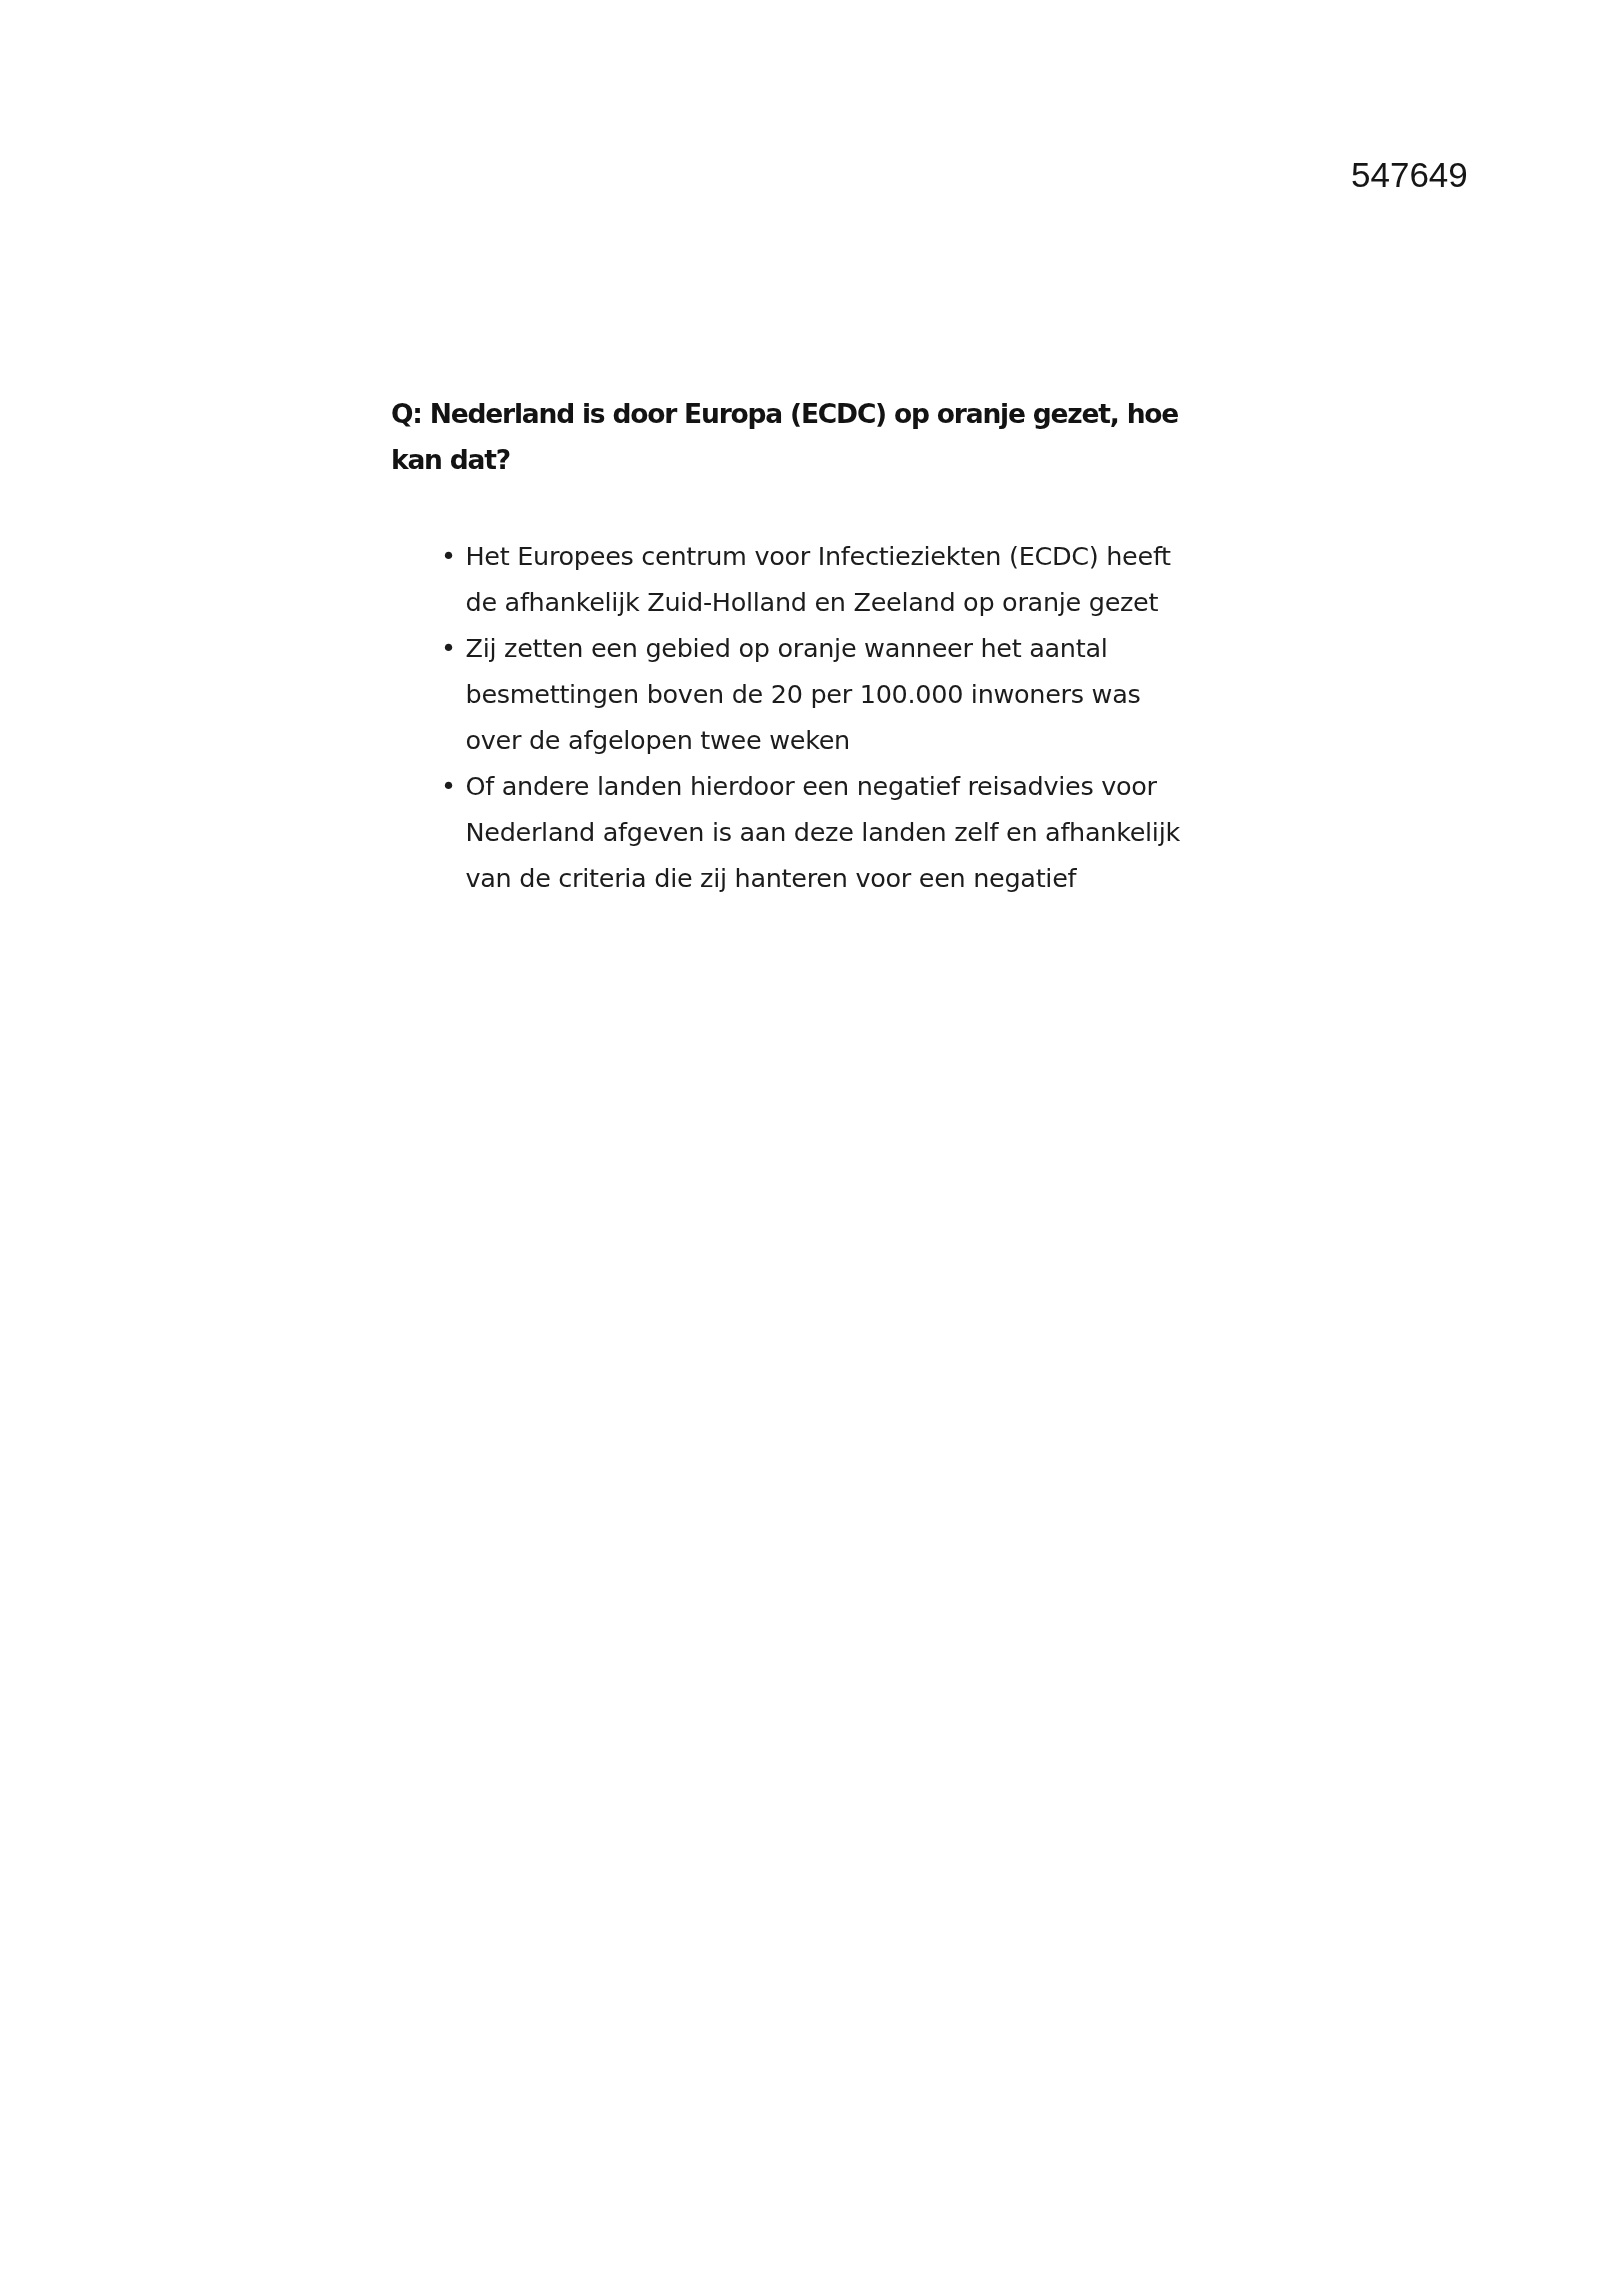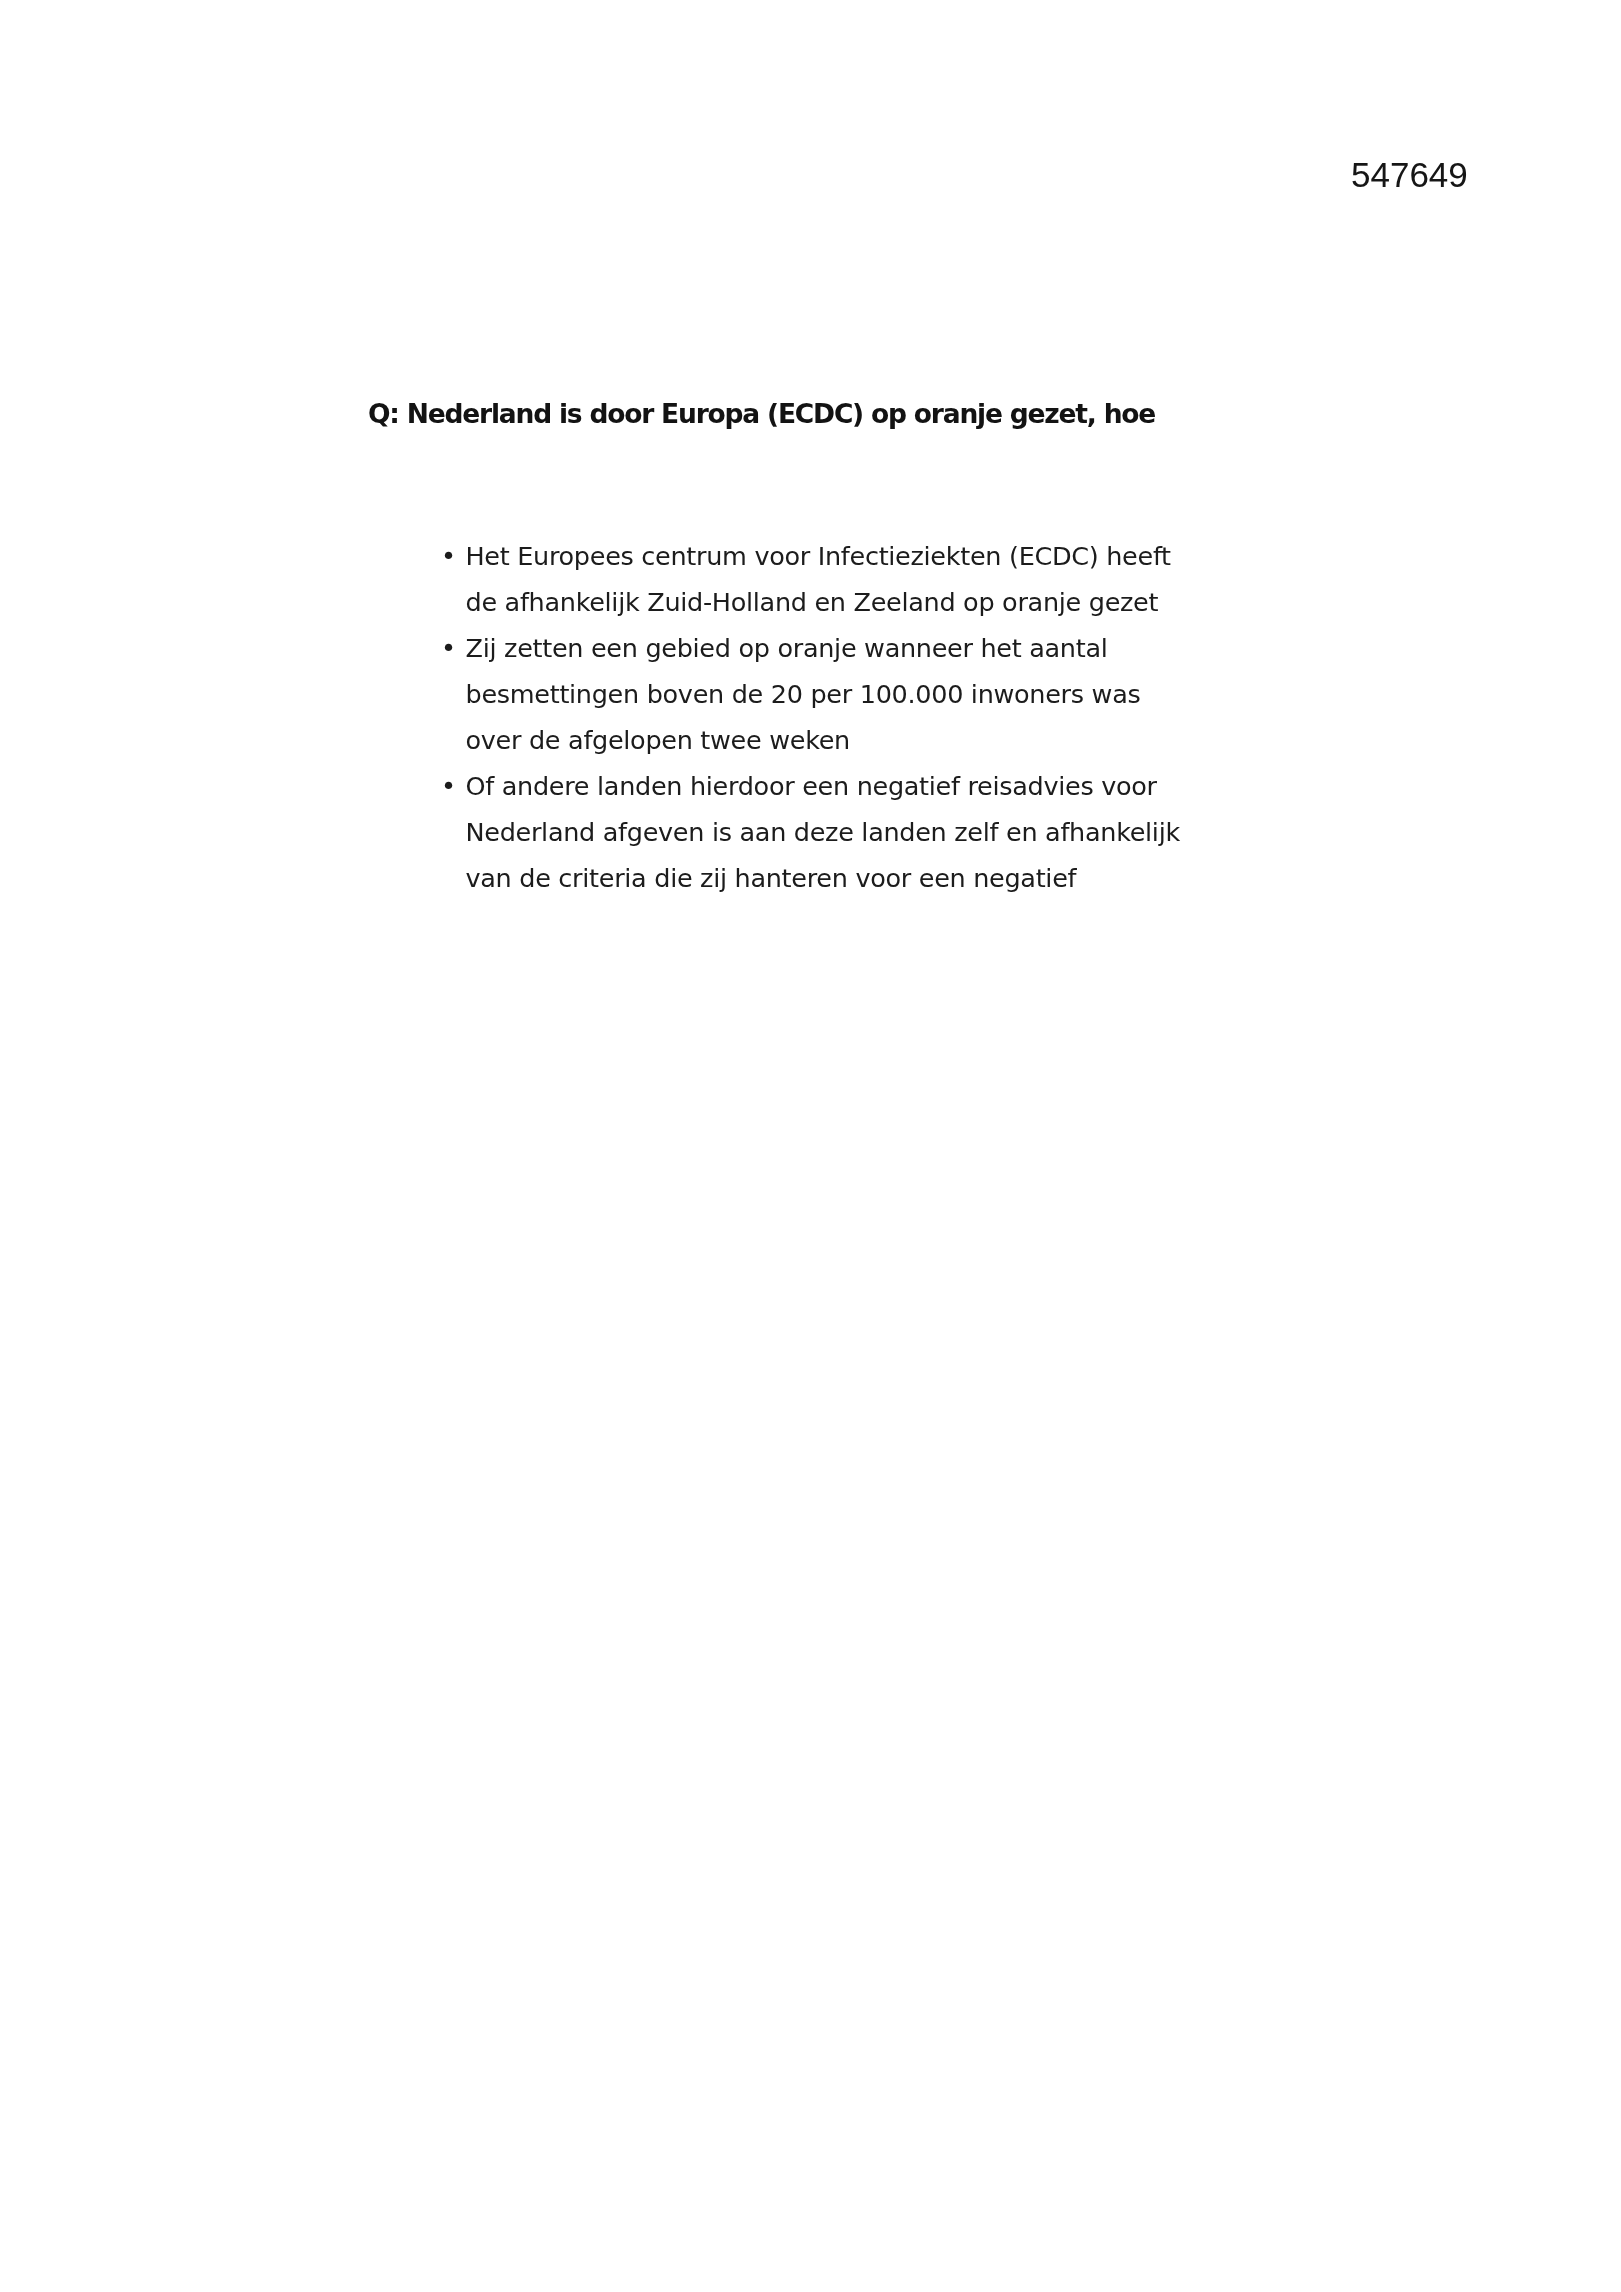--- a/index.html
+++ b/index.html
@@ -24,21 +24,21 @@
     top: 157px;
     font-family: "Liberation Sans", "DejaVu Sans", sans-serif;
     font-size: 35px;
     line-height: 35px;
     letter-spacing: 0px;
     color: #161616;
     white-space: nowrap;
   }
   .question {
     position: absolute;
-    left: 368px;
+    left: 391px;
     top: 391px;
     font-weight: bold;
     font-size: 26.5px;
     line-height: 46px;
     letter-spacing: -1.2px;
     color: #131313;
   }
   .question .qline { white-space: nowrap; }
   .bullets {
     position: absolute;
@@ -64,20 +64,21 @@
 </style>
 </head>
 <body style="background: rgb(255, 255, 255);">
 
 <div class="page" style="color: rgb(26, 26, 26);">
 
   <div class="doc-number">547649</div>
 
   <div class="question">
     <div class="qline">Q: Nederland is door Europa (ECDC) op oranje gezet, hoe</div>
+    <div class="qline">kan dat?</div>
   </div>
 
   <div class="bullets">
 
     <div class="bullet">
       <span class="dot">•</span>
       <div class="bline">Het Europees centrum voor Infectieziekten (ECDC) heeft</div>
       <div class="bline">de afhankelijk Zuid-Holland en Zeeland op oranje gezet</div>
     </div>
 

